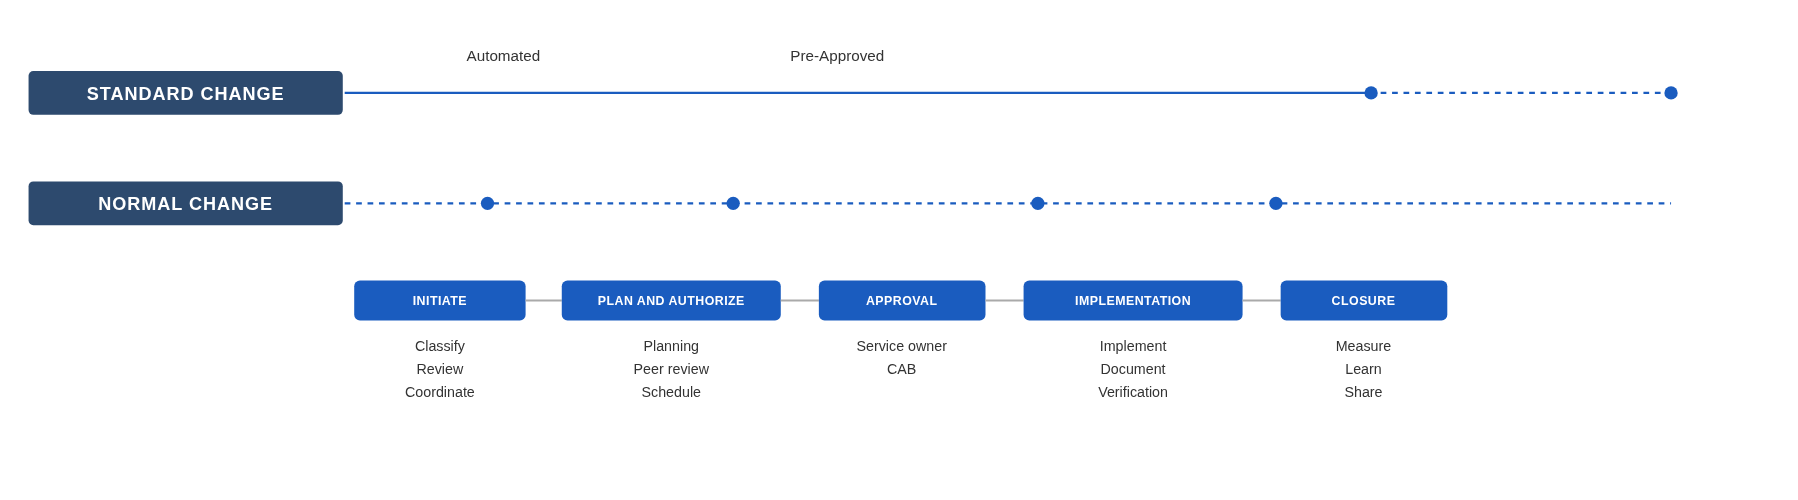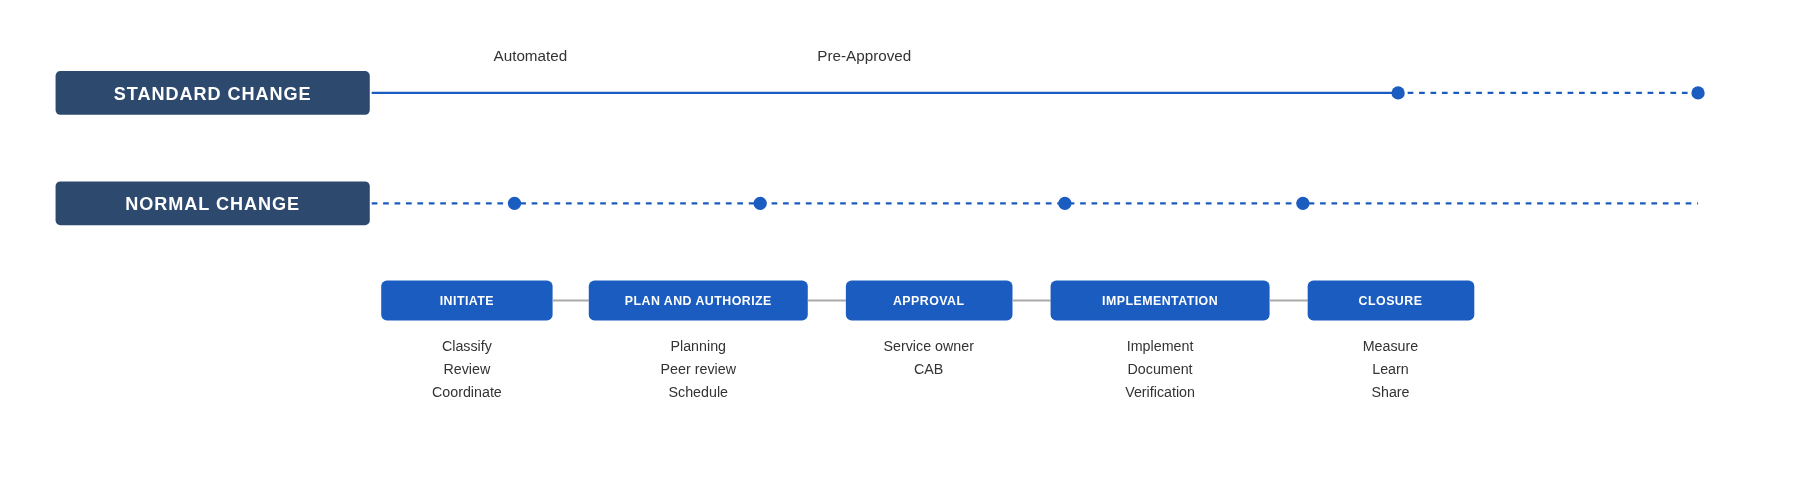--- a/index.html
+++ b/index.html
@@ -10,21 +10,20 @@
       height: 500px;
       overflow: hidden;
       position: relative;
     }
 
     .diagram-container {
       width: 1712px;
       height: 500px;
       position: relative;
       padding: 30px 40px;
-      margin-left: 27px;
     }
 
     
     .line-svg {
       position: absolute;
       top: 0;
       left: 0;
       width: 100%;
       height: 100%;
       pointer-events: none;

